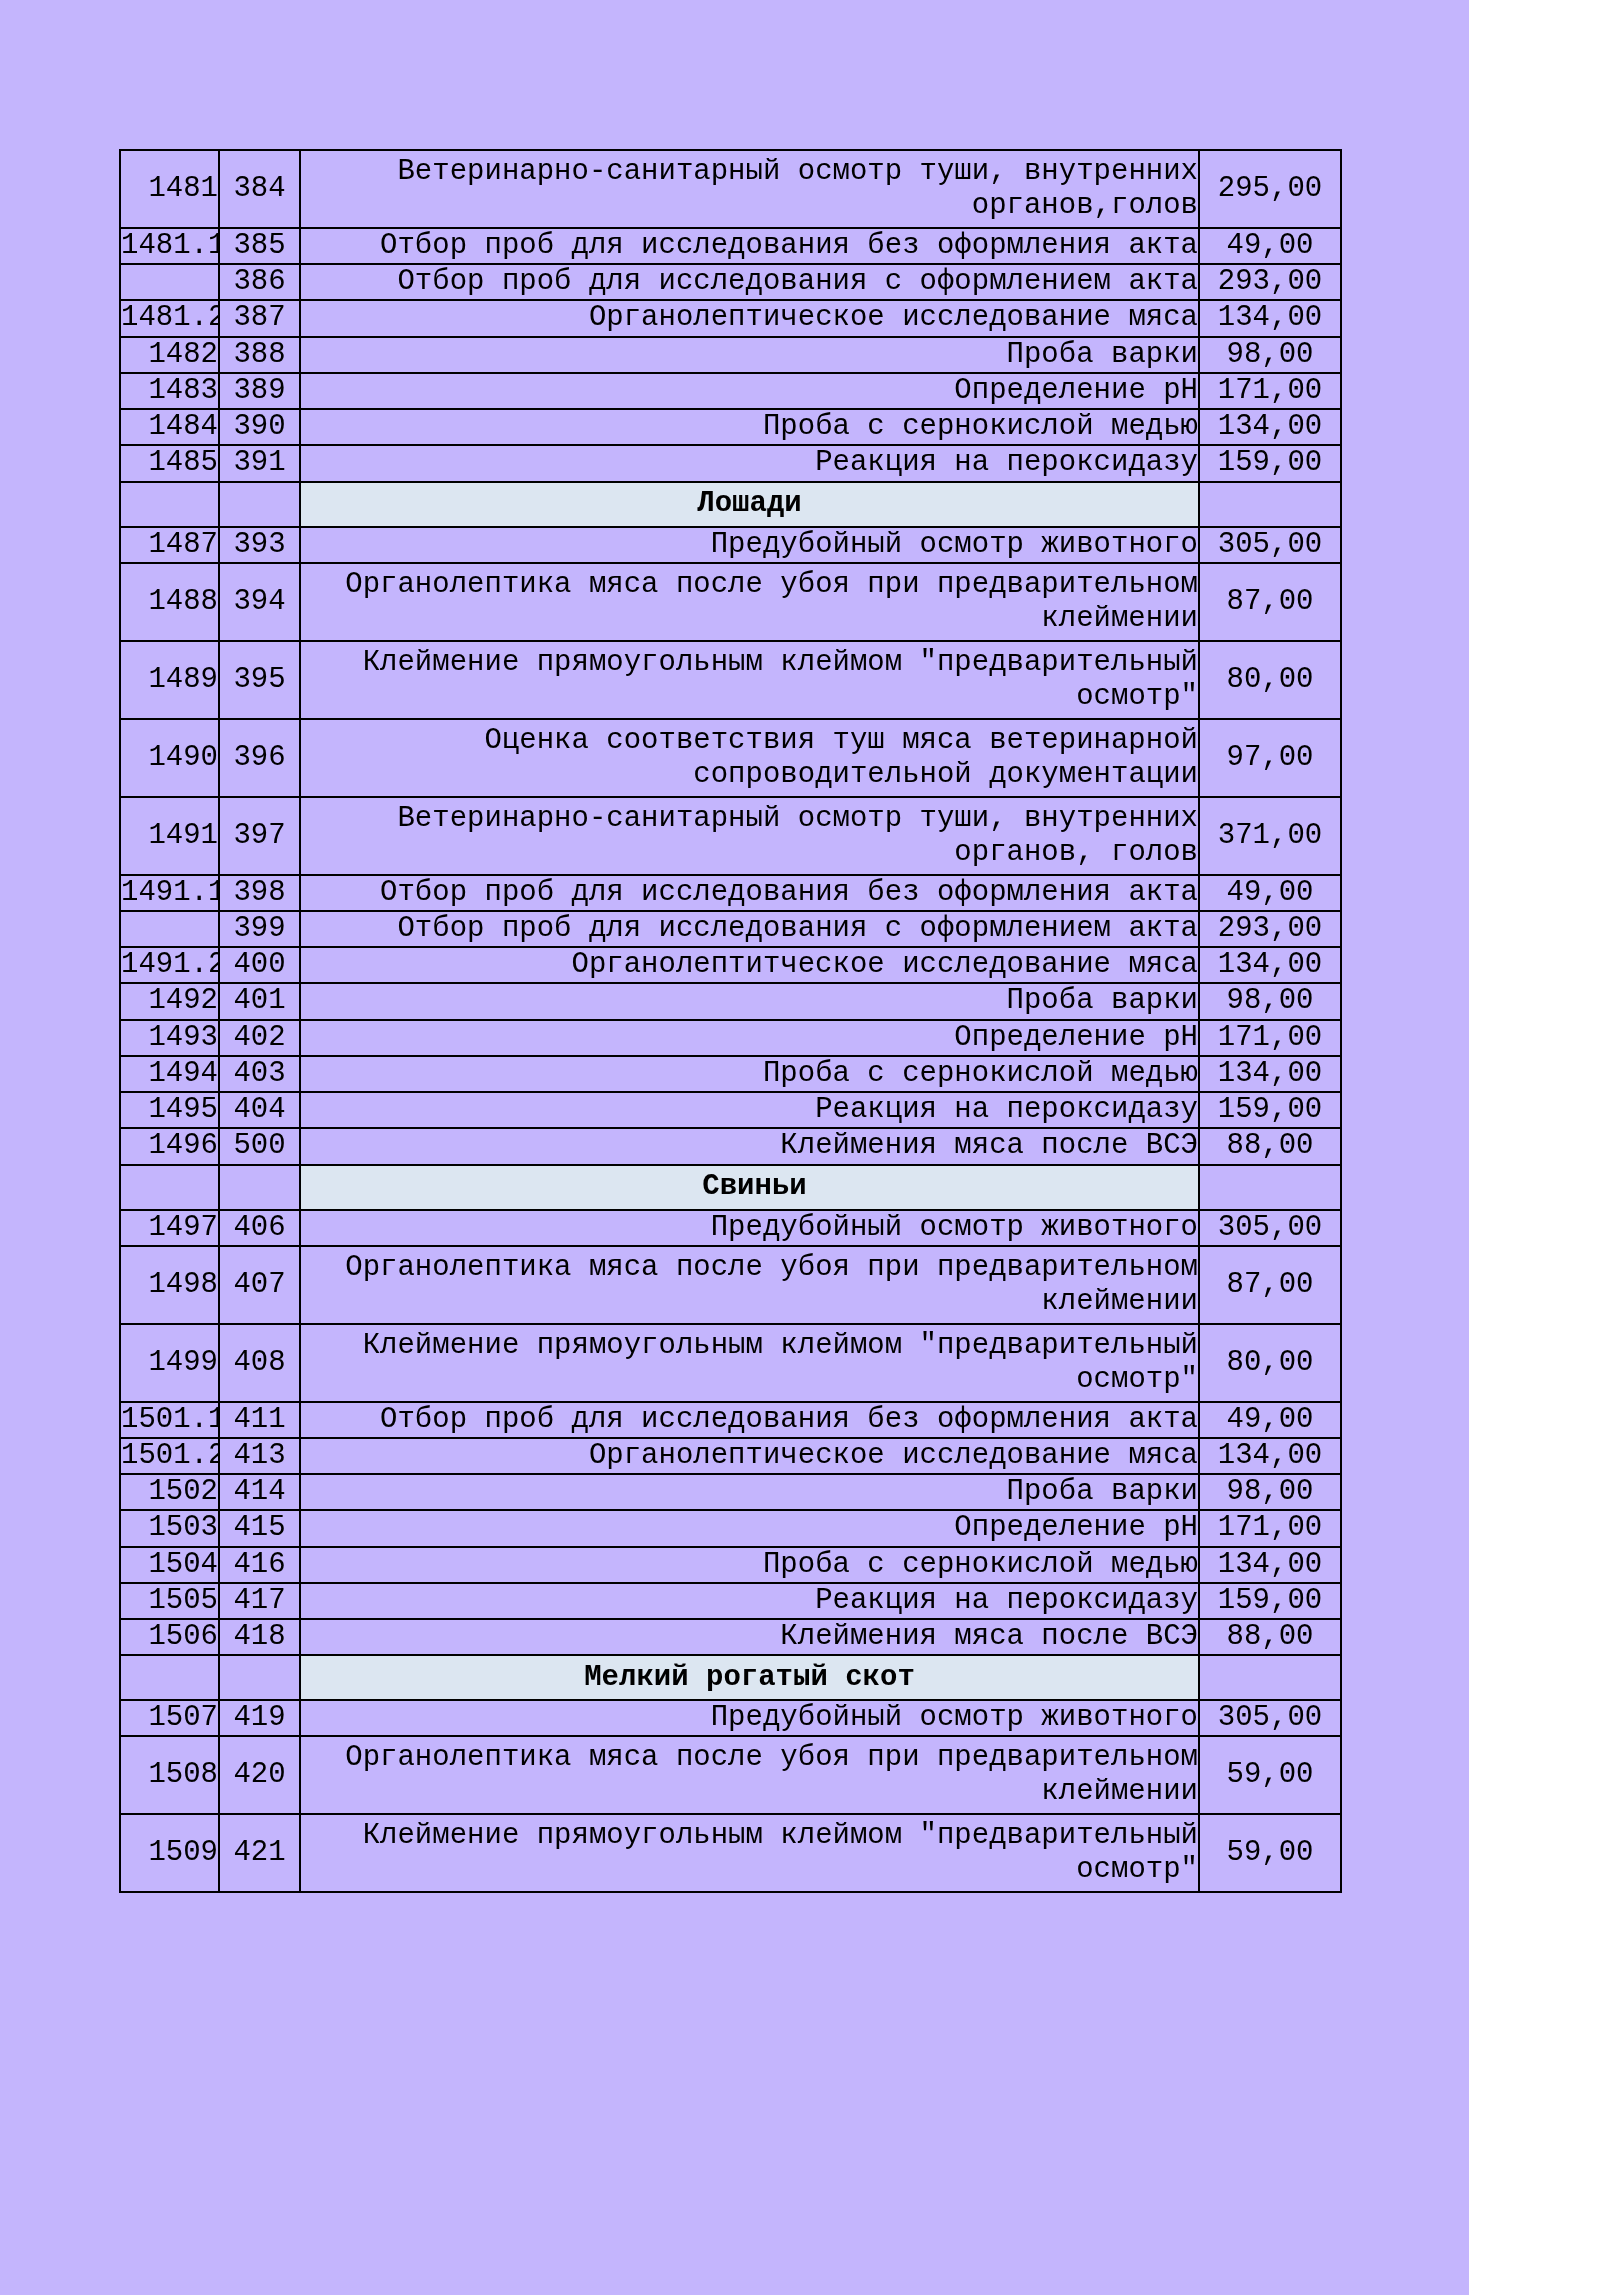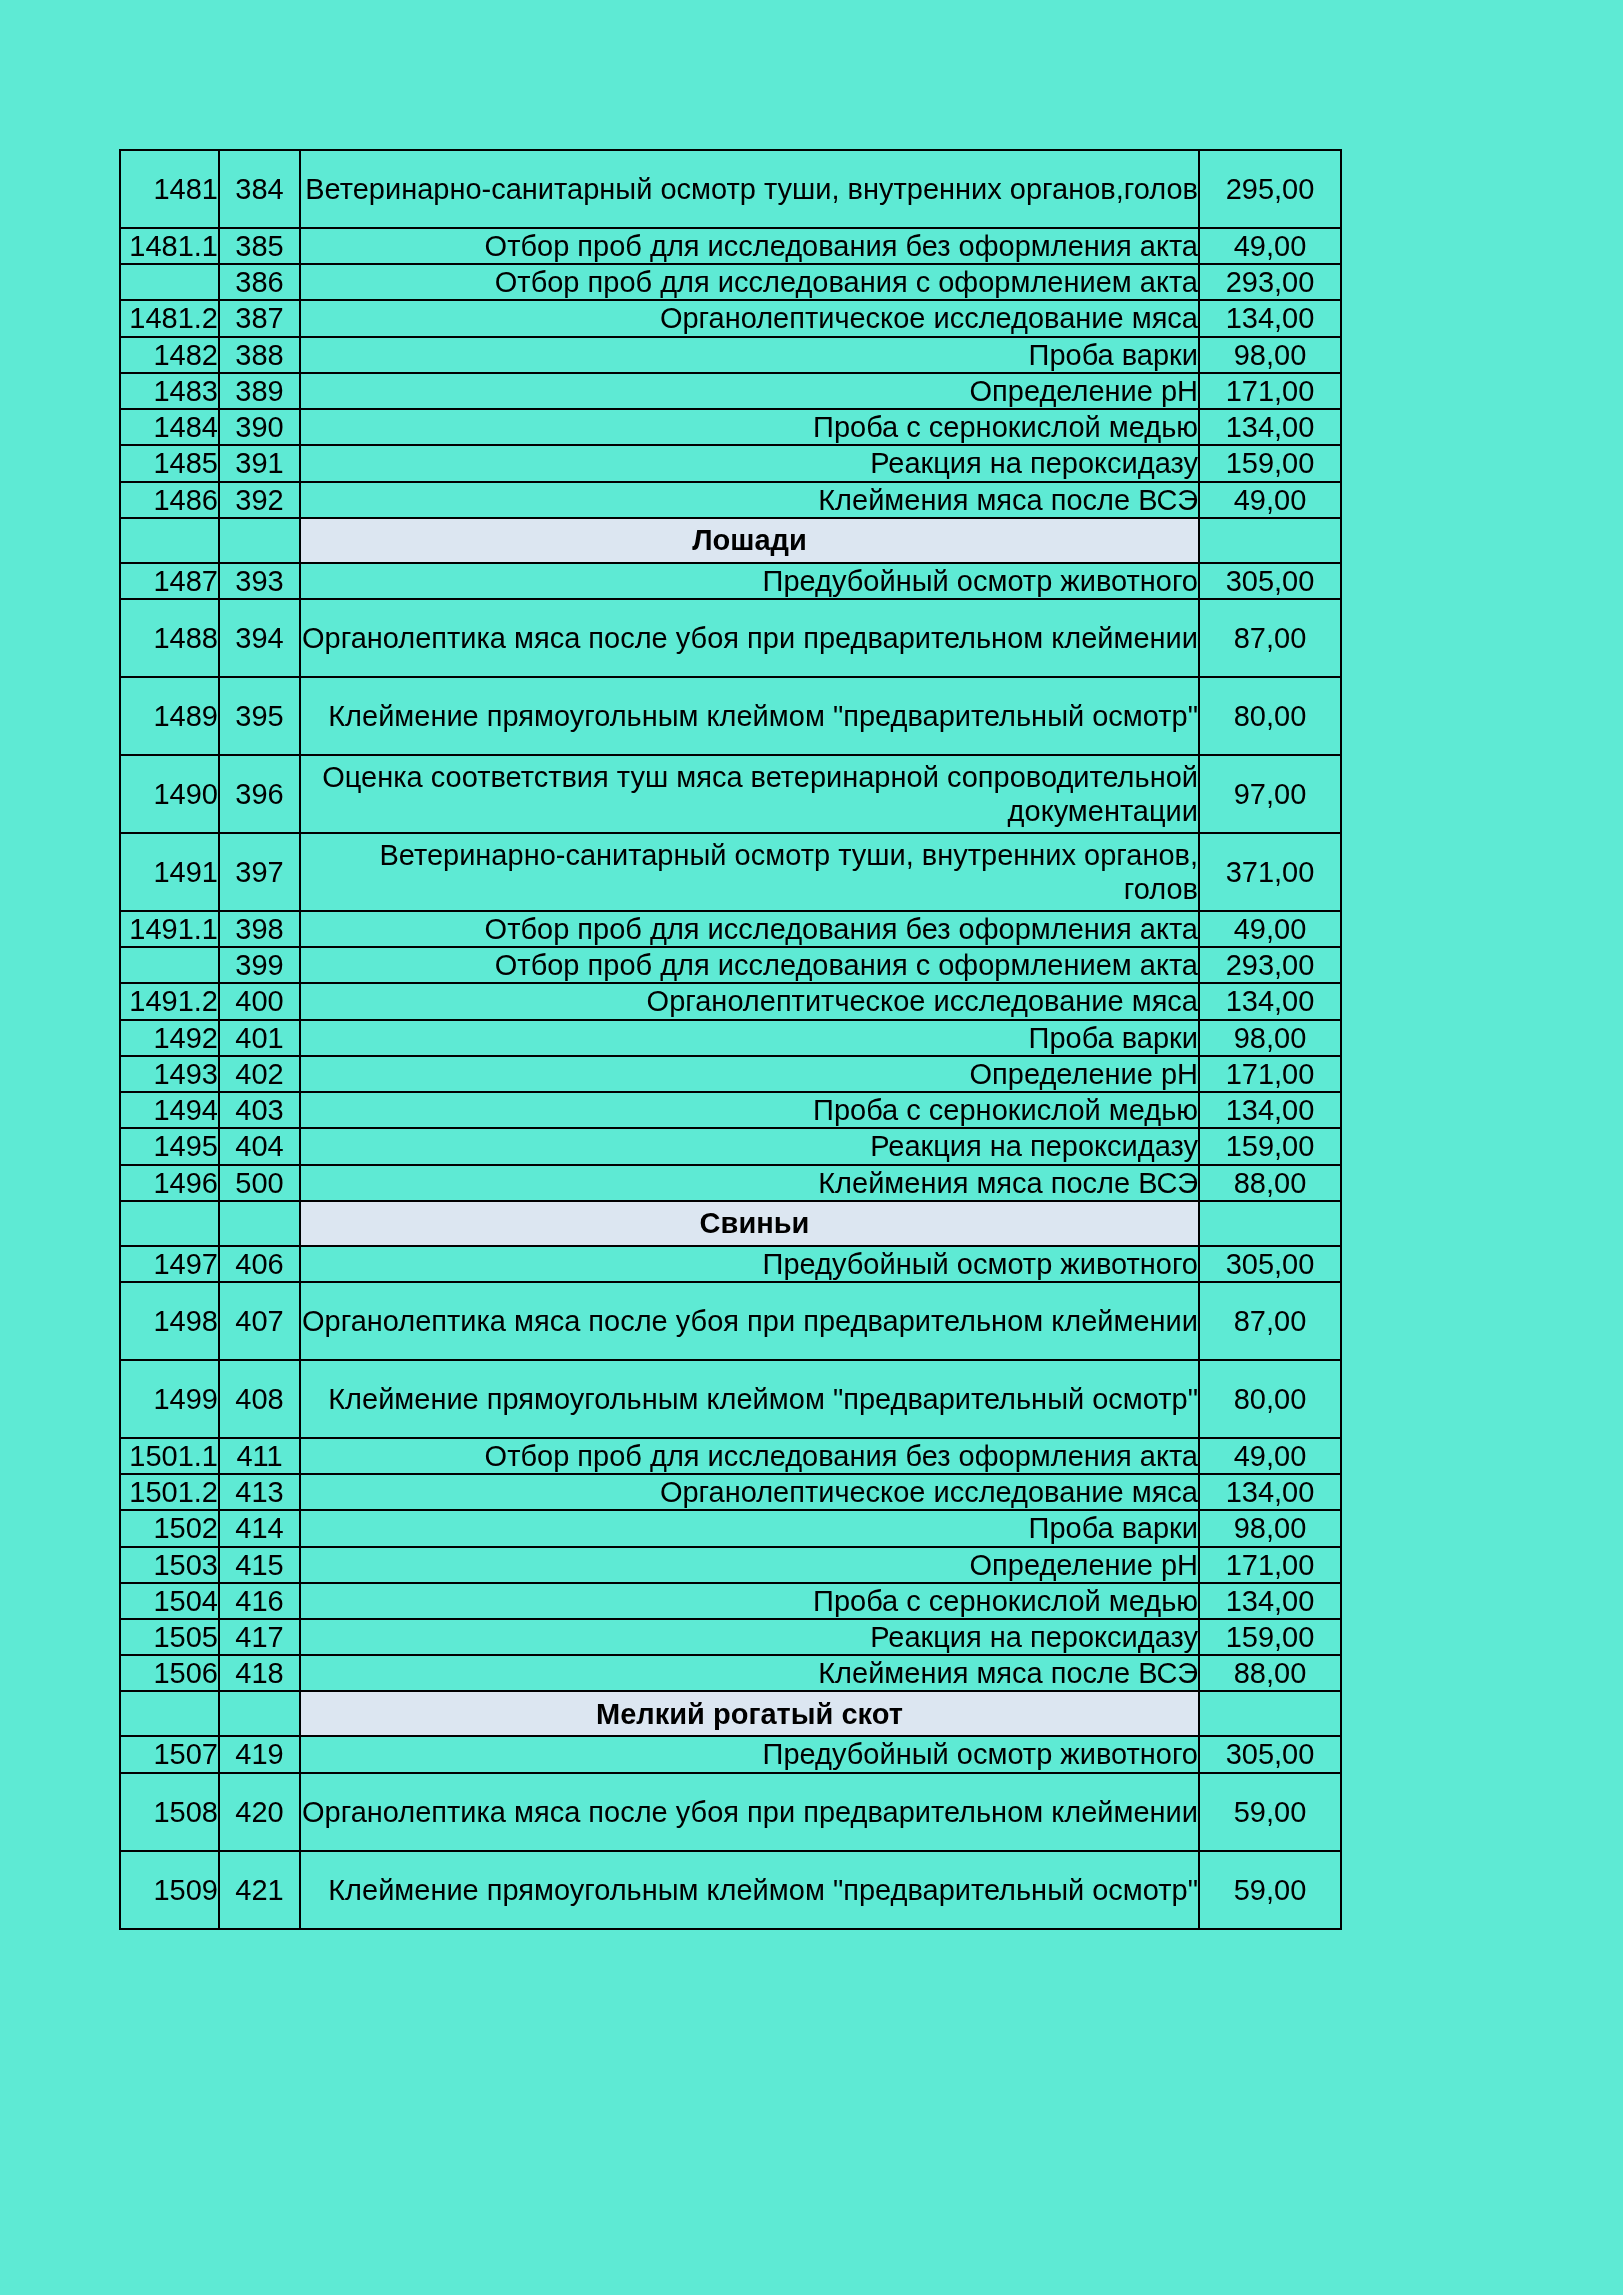--- a/index.html
+++ b/index.html
@@ -2,24 +2,24 @@
 <html style="font-size:10.5px"><head>
 <meta charset="utf-8">
 <style>
   html, body {
     margin: 0;
     padding: 0;
     background: #ffffff;
   }
   .page {
     position: relative;
-    width: 1623px;
+    width: 1469px;
     height: 2295px;
-    background: #5eead4;
-    font-family: Liberation Sans, sans-serif;
+    background: #c4b5fd;
+    font-family: Liberation Mono, monospace;
     color: #000000;
     overflow: hidden;
   }
   table.price-table {
     position: absolute;
     left: 119px;
     top: 149px;
     width: 1223px;
     border-collapse: collapse;
     table-layout: fixed;
@@ -116,26 +116,20 @@
           <td class="num-cell">390</td>
           <td class="desc-cell">Проба с сернокислой медью</td>
           <td class="price-cell">134,00</td>
         </tr>
         <tr class="item-row">
           <td class="code-cell">1485</td>
           <td class="num-cell">391</td>
           <td class="desc-cell">Реакция на пероксидазу</td>
           <td class="price-cell">159,00</td>
         </tr>
-        <tr class="item-row">
-          <td class="code-cell">1486</td>
-          <td class="num-cell">392</td>
-          <td class="desc-cell">Клеймения мяса после ВСЭ</td>
-          <td class="price-cell">49,00</td>
-        </tr>
         <tr class="section-row">
           <td class="code-cell"></td>
           <td class="num-cell"></td>
           <td class="section-title-cell" style="background: rgb(220, 230, 241);">Лошади</td>
           <td class="price-cell"></td>
         </tr>
         <tr class="item-row">
           <td class="code-cell">1487</td>
           <td class="num-cell">393</td>
           <td class="desc-cell">Предубойный осмотр животного</td>

